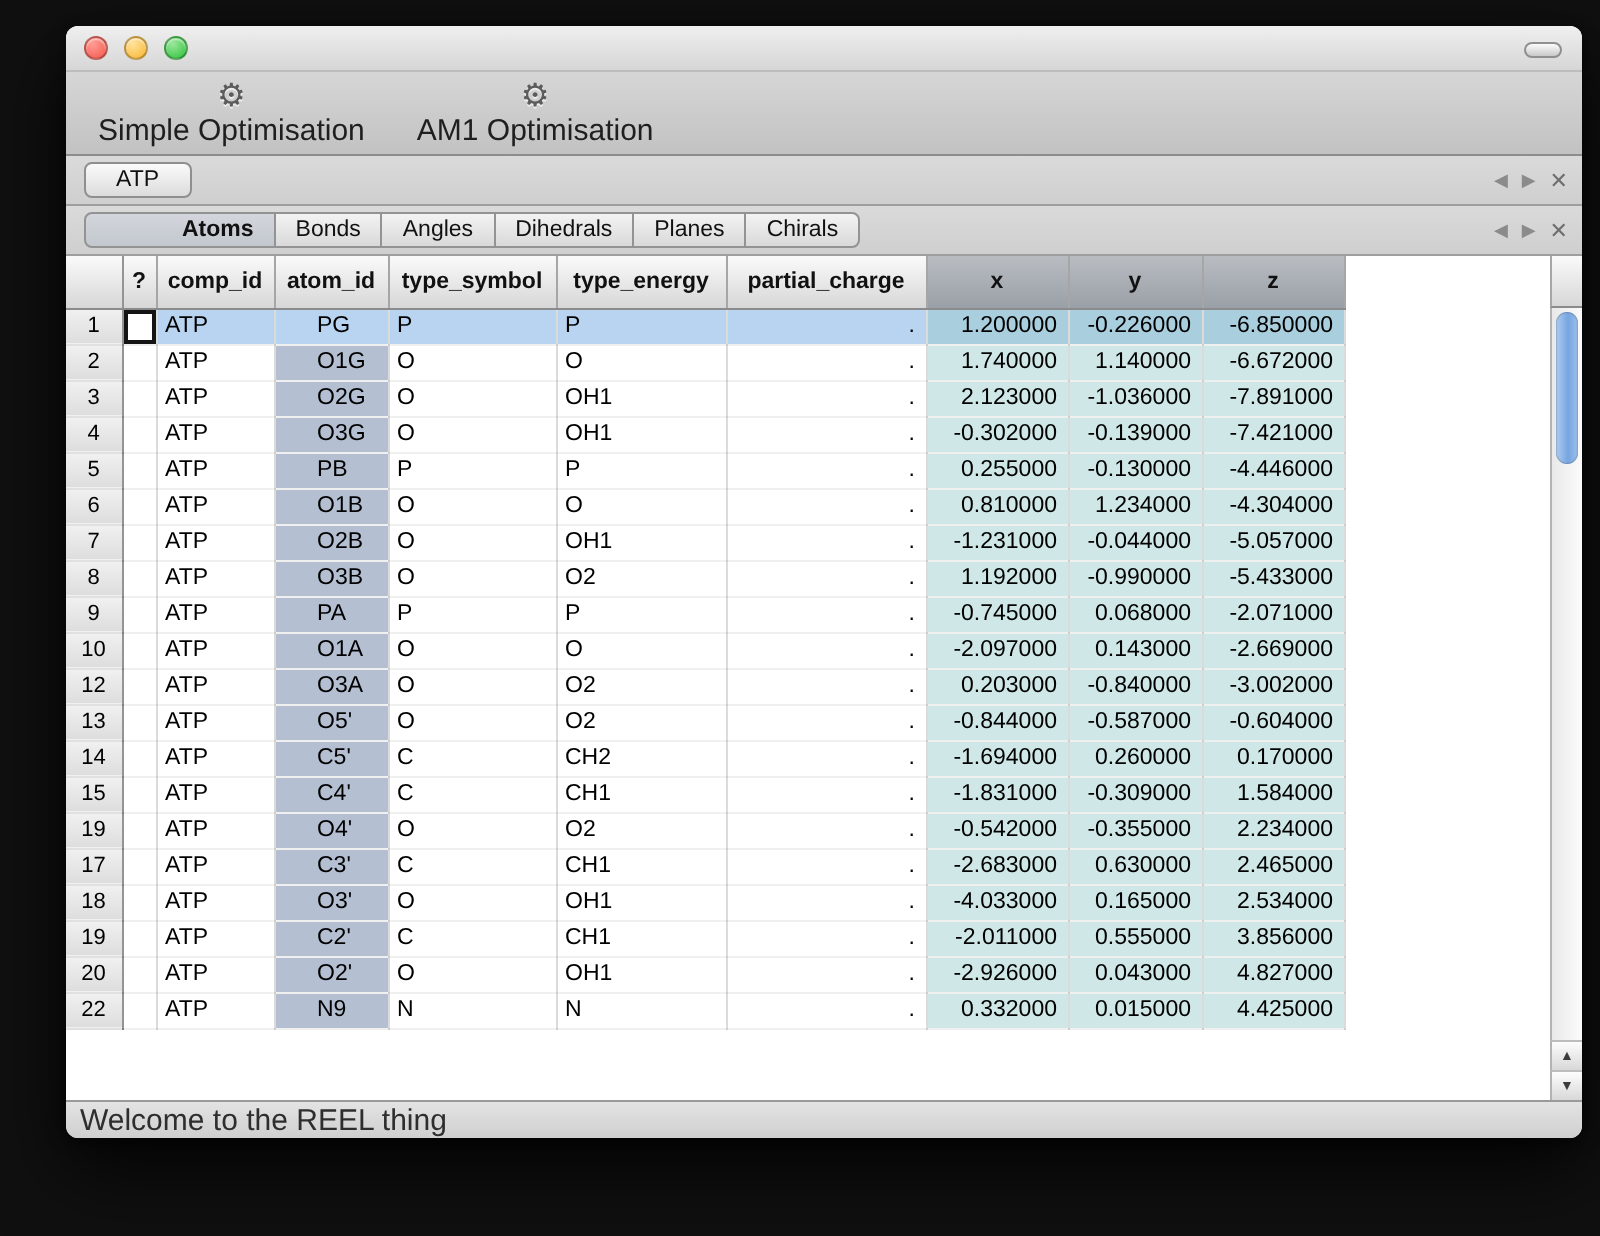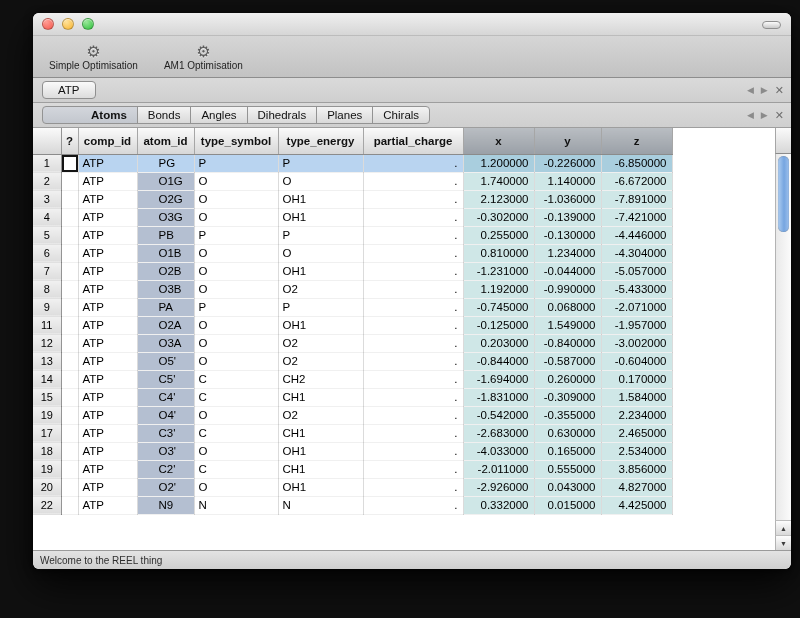--- a/index.html
+++ b/index.html
@@ -43,21 +43,21 @@
     height:42px; background:linear-gradient(#d6d6d6,#c2c2c2);
     border-bottom:1px solid #8d8d8d;
     display:flex; align-items:center; padding-left:8px; gap:10px;
   }
   .toolbtn {
     background:transparent; border:none; display:flex; flex-direction:column;
     align-items:center; justify-content:center; gap:0px; padding:1px 8px; cursor:default;
     font-family:inherit;
   }
   .gear { font-size:16px; line-height:17px; color:#5c5c5c; text-shadow:0 1px 0 rgba(255,255,255,0.6); }
-  .toollabel { font-size:10px; color:#1f1f1f; white-space:nowrap; }
+  .toollabel { font-size:15px; color:#1f1f1f; white-space:nowrap; }
 
   
   .tabrow {
     height:25px; background:linear-gradient(#dadada,#cfcfcf);
     border-bottom:1px solid #9e9e9e;
     display:flex; align-items:center; padding:0 7px;
   }
   .tab {
     font-size:11.5px; color:#111; padding:2px 15px; margin-left:2px;
     background:linear-gradient(#fafafa,#dcdcdc);
@@ -117,21 +117,21 @@
               background:linear-gradient(90deg,#aecdf0 0%,var(--scrollbar-thumb,#76a5e0) 55%,#9dc0ec 100%);
               box-shadow:inset 0 0 1px rgba(0,0,0,0.5); }
   .vs-btn { height:15px; display:flex; align-items:center; justify-content:center;
             font-size:7px; color:#3c3c3c; background:linear-gradient(#fdfdfd,#d8d8d8);
             border-left:1px solid #b3b3b3; border-top:1px solid #bdbdbd; }
 
   
   .statusbar {
     height:19px; background:linear-gradient(#e3e3e3,#cfcfcf);
     border-top:1px solid #9a9a9a; display:flex; align-items:center;
-    padding-left:7px; font-size:10px; color:#2e2e2e;
+    padding-left:7px; font-size:15px; color:#2e2e2e;
     border-radius:0 0 6px 6px;
   }
 </style>
 </head>
 <body>
 
 <div class="desktop">
   <div class="window">
 
     <div class="titlebar">
@@ -309,30 +309,30 @@
                 <td class="c-comp">ATP</td>
                 <td class="c-atom">PA</td>
                 <td class="c-tsym">P</td>
                 <td class="c-teng">P</td>
                 <td class="c-pchg">.</td>
                 <td class="c-num">-0.745000</td>
                 <td class="c-num">0.068000</td>
                 <td class="c-num">-2.071000</td>
               </tr>
               <tr>
-                <td class="c-rownum">11</td>
-                <td class="c-q"></td>
-                <td class="c-comp">ATP</td>
-                <td class="c-atom">O2A</td>
-                <td class="c-tsym">O</td>
-                <td class="c-teng">OH1</td>
-                <td class="c-pchg">.</td>
-                <td class="c-num">-0.125000</td>
-                <td class="c-num">1.549000</td>
-                <td class="c-num">-1.957000</td>
+                <td class="c-rownum">10</td>
+                <td class="c-q"></td>
+                <td class="c-comp">ATP</td>
+                <td class="c-atom">O1A</td>
+                <td class="c-tsym">O</td>
+                <td class="c-teng">O</td>
+                <td class="c-pchg">.</td>
+                <td class="c-num">-2.097000</td>
+                <td class="c-num">0.143000</td>
+                <td class="c-num">-2.669000</td>
               </tr>
               <tr>
                 <td class="c-rownum">12</td>
                 <td class="c-q"></td>
                 <td class="c-comp">ATP</td>
                 <td class="c-atom">O3A</td>
                 <td class="c-tsym">O</td>
                 <td class="c-teng">O2</td>
                 <td class="c-pchg">.</td>
                 <td class="c-num">0.203000</td>

